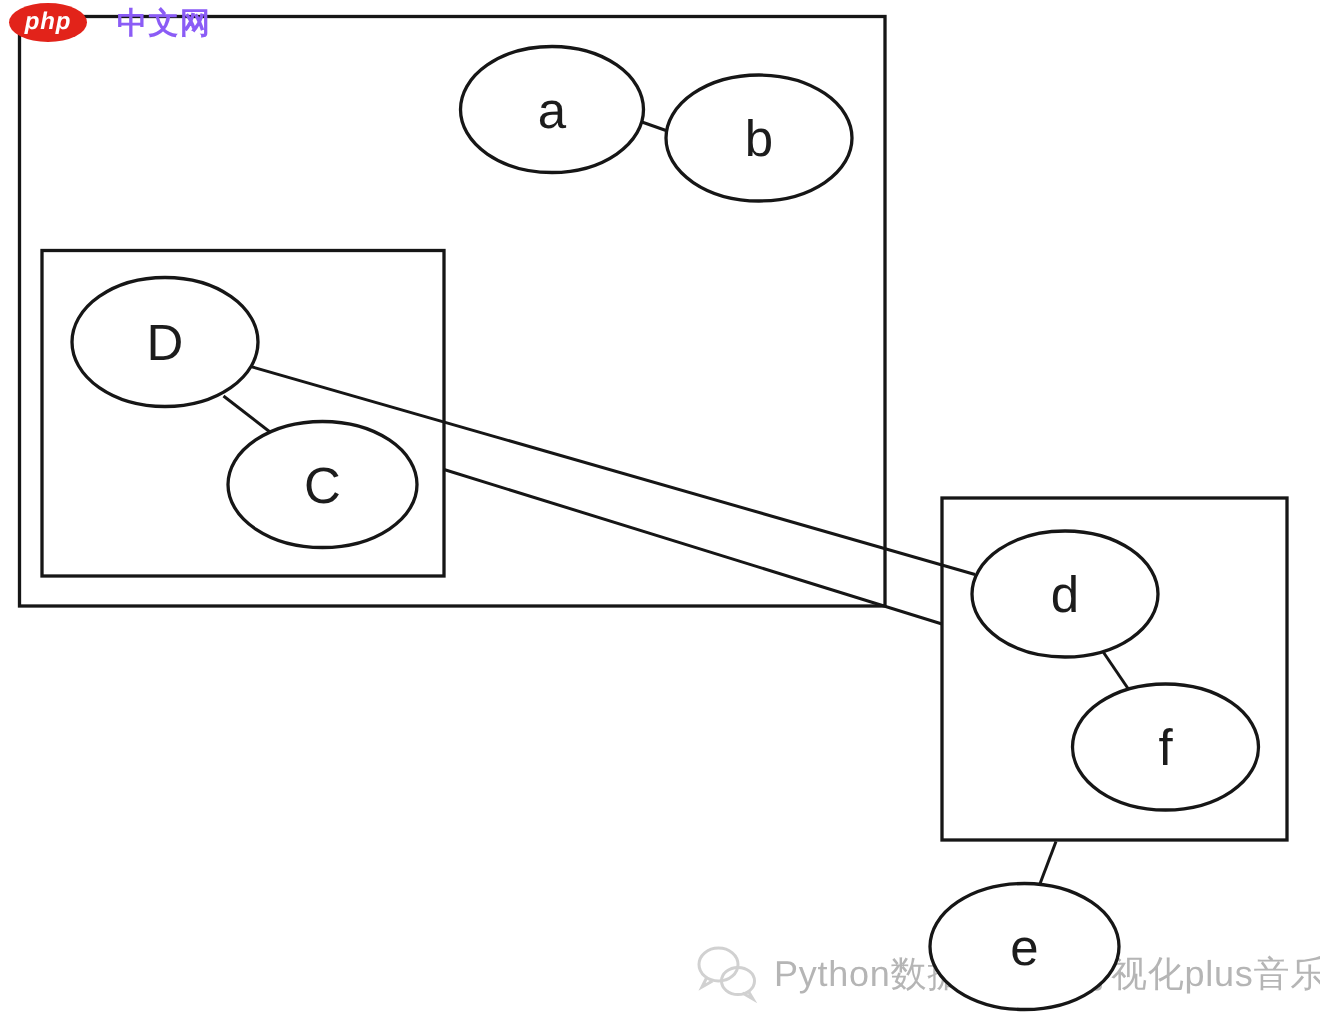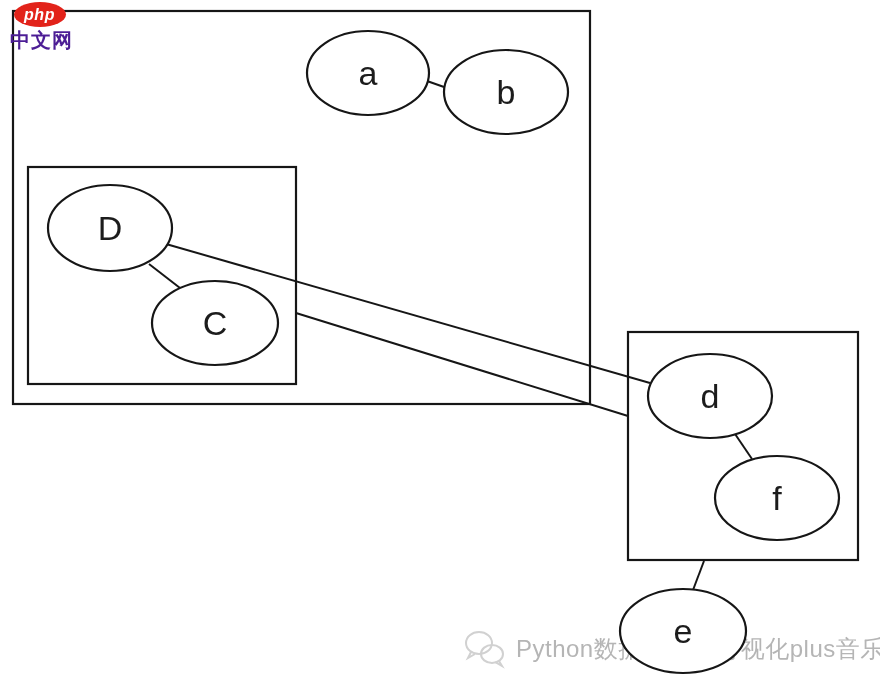--- a/index.html
+++ b/index.html
@@ -15,40 +15,40 @@
   .edge{stroke:#161616;stroke-width:2px;}
   .node{fill:#ffffff;stroke:#161616;stroke-width:2.2px;}
   .node-label{
     font-family:"Liberation Sans",sans-serif;
     font-size:34px;
     fill:#1c1c1c;
     text-anchor:middle;
   }
   .logo{
     position:absolute;left:6px;top:2px;z-index:4;
-    display:flex;align-items:center;height:26px;flex-direction:column;
+    display:flex;align-items:center;height:26px;
   }
   .logo-badge{
     display:inline-block;
     width:52px;height:26px;
     background:#e2231a;
     border-radius:50%;
     color:#ffffff;
     font-style:italic;
     font-weight:bold;
     font-size:16px;
     line-height:25px;
     text-align:center;
     letter-spacing:0.5px;
   }
   .logo-suffix{
-    margin-left:4px;
+    margin-left:20px;
     font-size:20px;
     font-weight:bold;
-    color:#4c1d95;
+    color:#8b5cf6;
     letter-spacing:1px;
   }
   .watermark{
     position:absolute;left:462px;top:628px;z-index:1;
     display:flex;align-items:center;
     color:#b5b5b5;
     font-size:24px;
     white-space:nowrap;
   }
   .watermark-icon{margin-right:8px;opacity:.85;}

